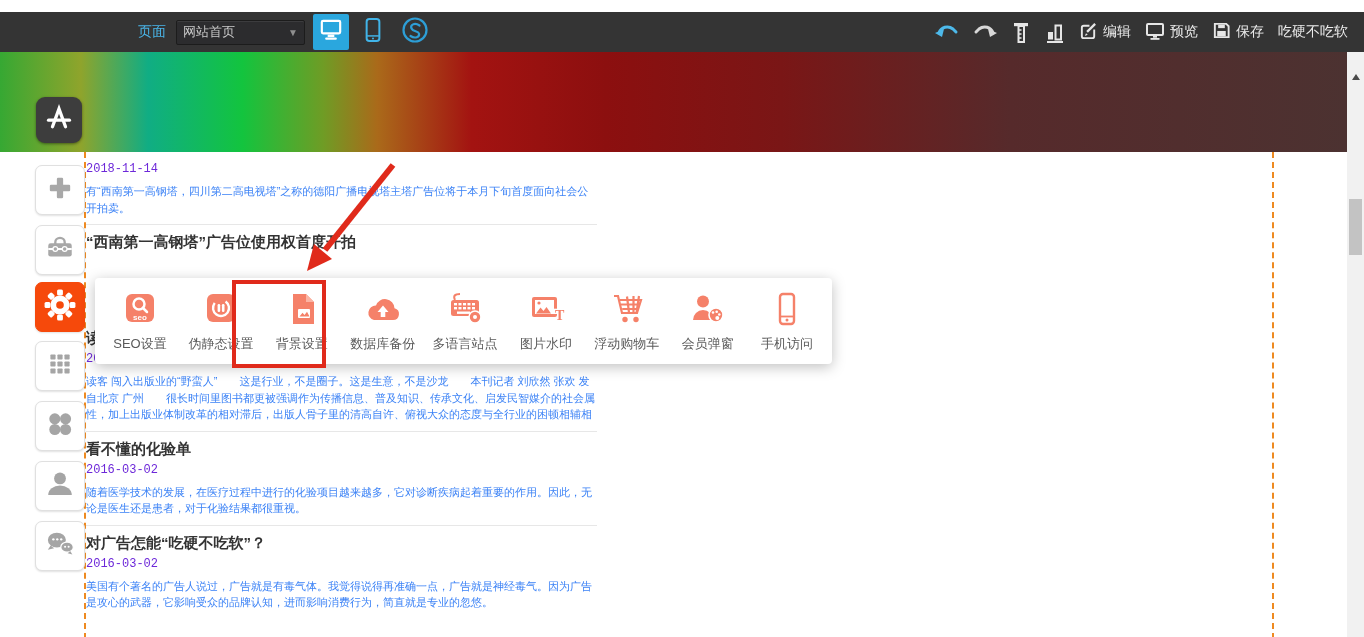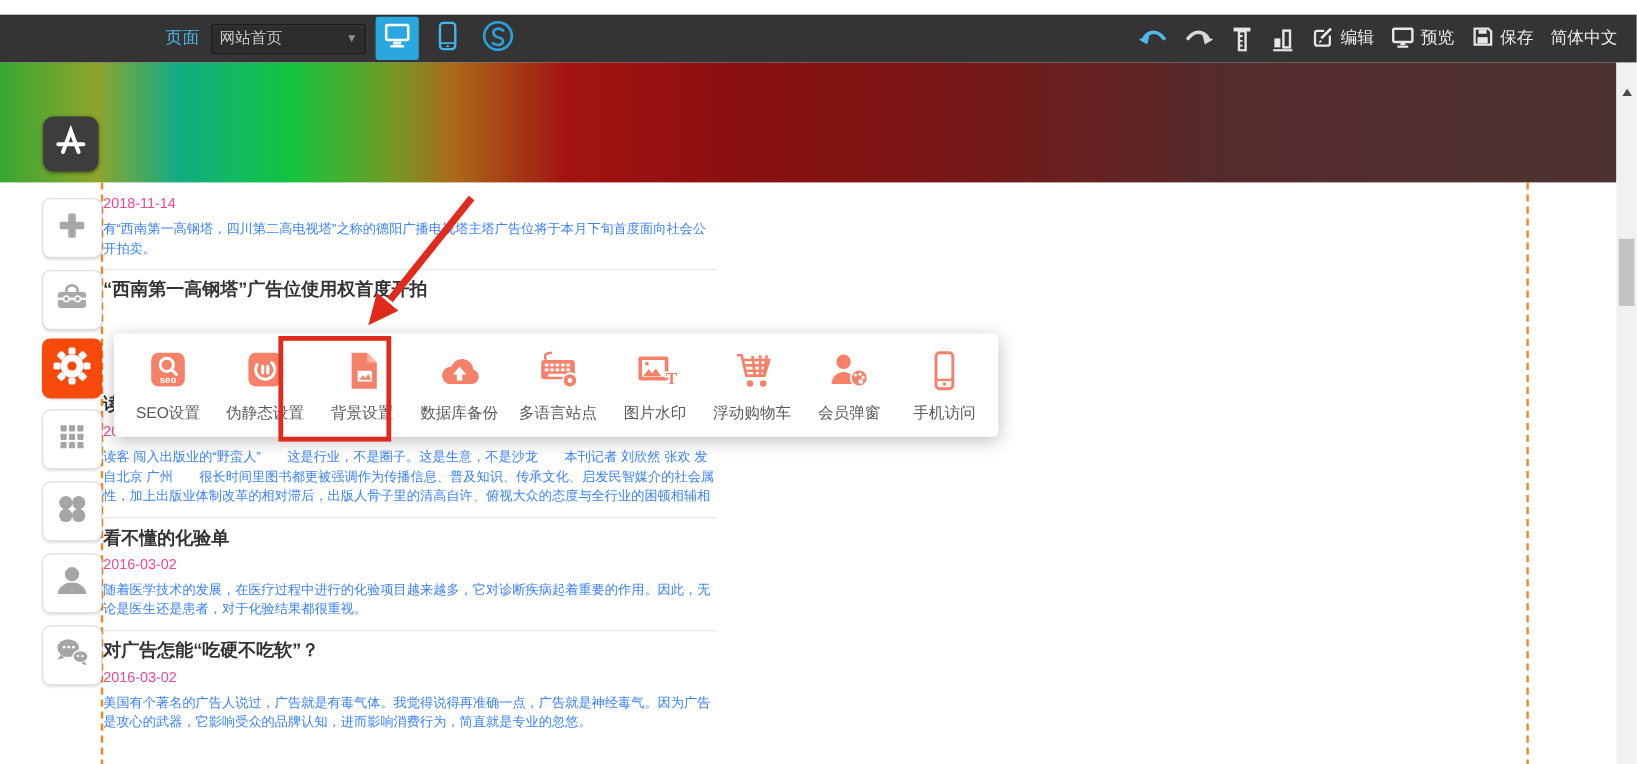--- a/index.html
+++ b/index.html
@@ -47,21 +47,21 @@
            display:flex;align-items:center;justify-content:center;cursor:pointer;}
   .side-btn{position:absolute;left:35px;width:48px;height:48px;background:#fff;
             border:1px solid #e0e0e0;border-radius:7px;z-index:6;cursor:pointer;
             box-shadow:0 1px 2px rgba(0,0,0,.12);
             display:flex;align-items:center;justify-content:center;}
   .side-btn.active{background:#f6490b;border-color:#f6490b;}
 
   
   #content{position:absolute;left:86px;top:140px;width:511px;z-index:3;padding-top:10px;}
   .article h3{font-size:15px;line-height:18px;font-weight:bold;color:#333;margin:0 0 5px;cursor:pointer;}
-  .article .date{font-size:12px;line-height:14px;color:#ec4899;margin:0 0 7px;}
+  .article .date{font-size:12px;line-height:14px;color:#6d28d9;margin:0 0 7px;font-family:Liberation Mono, monospace;}
   .article p{font-size:11px;line-height:16.5px;color:#3b82f6;margin:0 0 8px;}
   .article hr{border:0;border-top:1px solid #e7e7e7;margin:0 0 8px;}
   .article.collapsed{height:96px;overflow:hidden;}
 
   
   #menu-pop{position:absolute;left:95px;top:266px;width:737px;height:86px;background:#fff;
             border-radius:4px;box-shadow:0 3px 14px rgba(0,0,0,.25);z-index:20;
             display:flex;align-items:center;justify-content:space-between;
             padding:0 14px;box-sizing:border-box;}
   .menu-item{display:flex;flex-direction:column;align-items:center;gap:3px;
@@ -162,21 +162,21 @@
       <span class="tb-act">
         <span>
           <svg width="19" height="19" viewBox="0 0 20 20">
               <path d="M3 3 h12 l2.5 2.5 V17 H3 z" fill="none" stroke="#e6e6e6" stroke-width="2"></path>
               <rect x="6.5" y="4" width="7" height="3.5" fill="#e6e6e6"></rect>
               <rect x="5.5" y="10.5" width="9" height="5.5" fill="#e6e6e6"></rect>
             </svg>
         </span>
         <span>保存</span>
       </span>
-      <span class="lang">简体中文</span>
+      <span class="lang">吃硬不吃软</span>
     </div>
   </div>
 
   <div id="banner"></div>
 
   <div id="scroll-track">
     <div id="scroll-up"></div>
     <div id="scroll-thumb"></div>
   </div>
 

